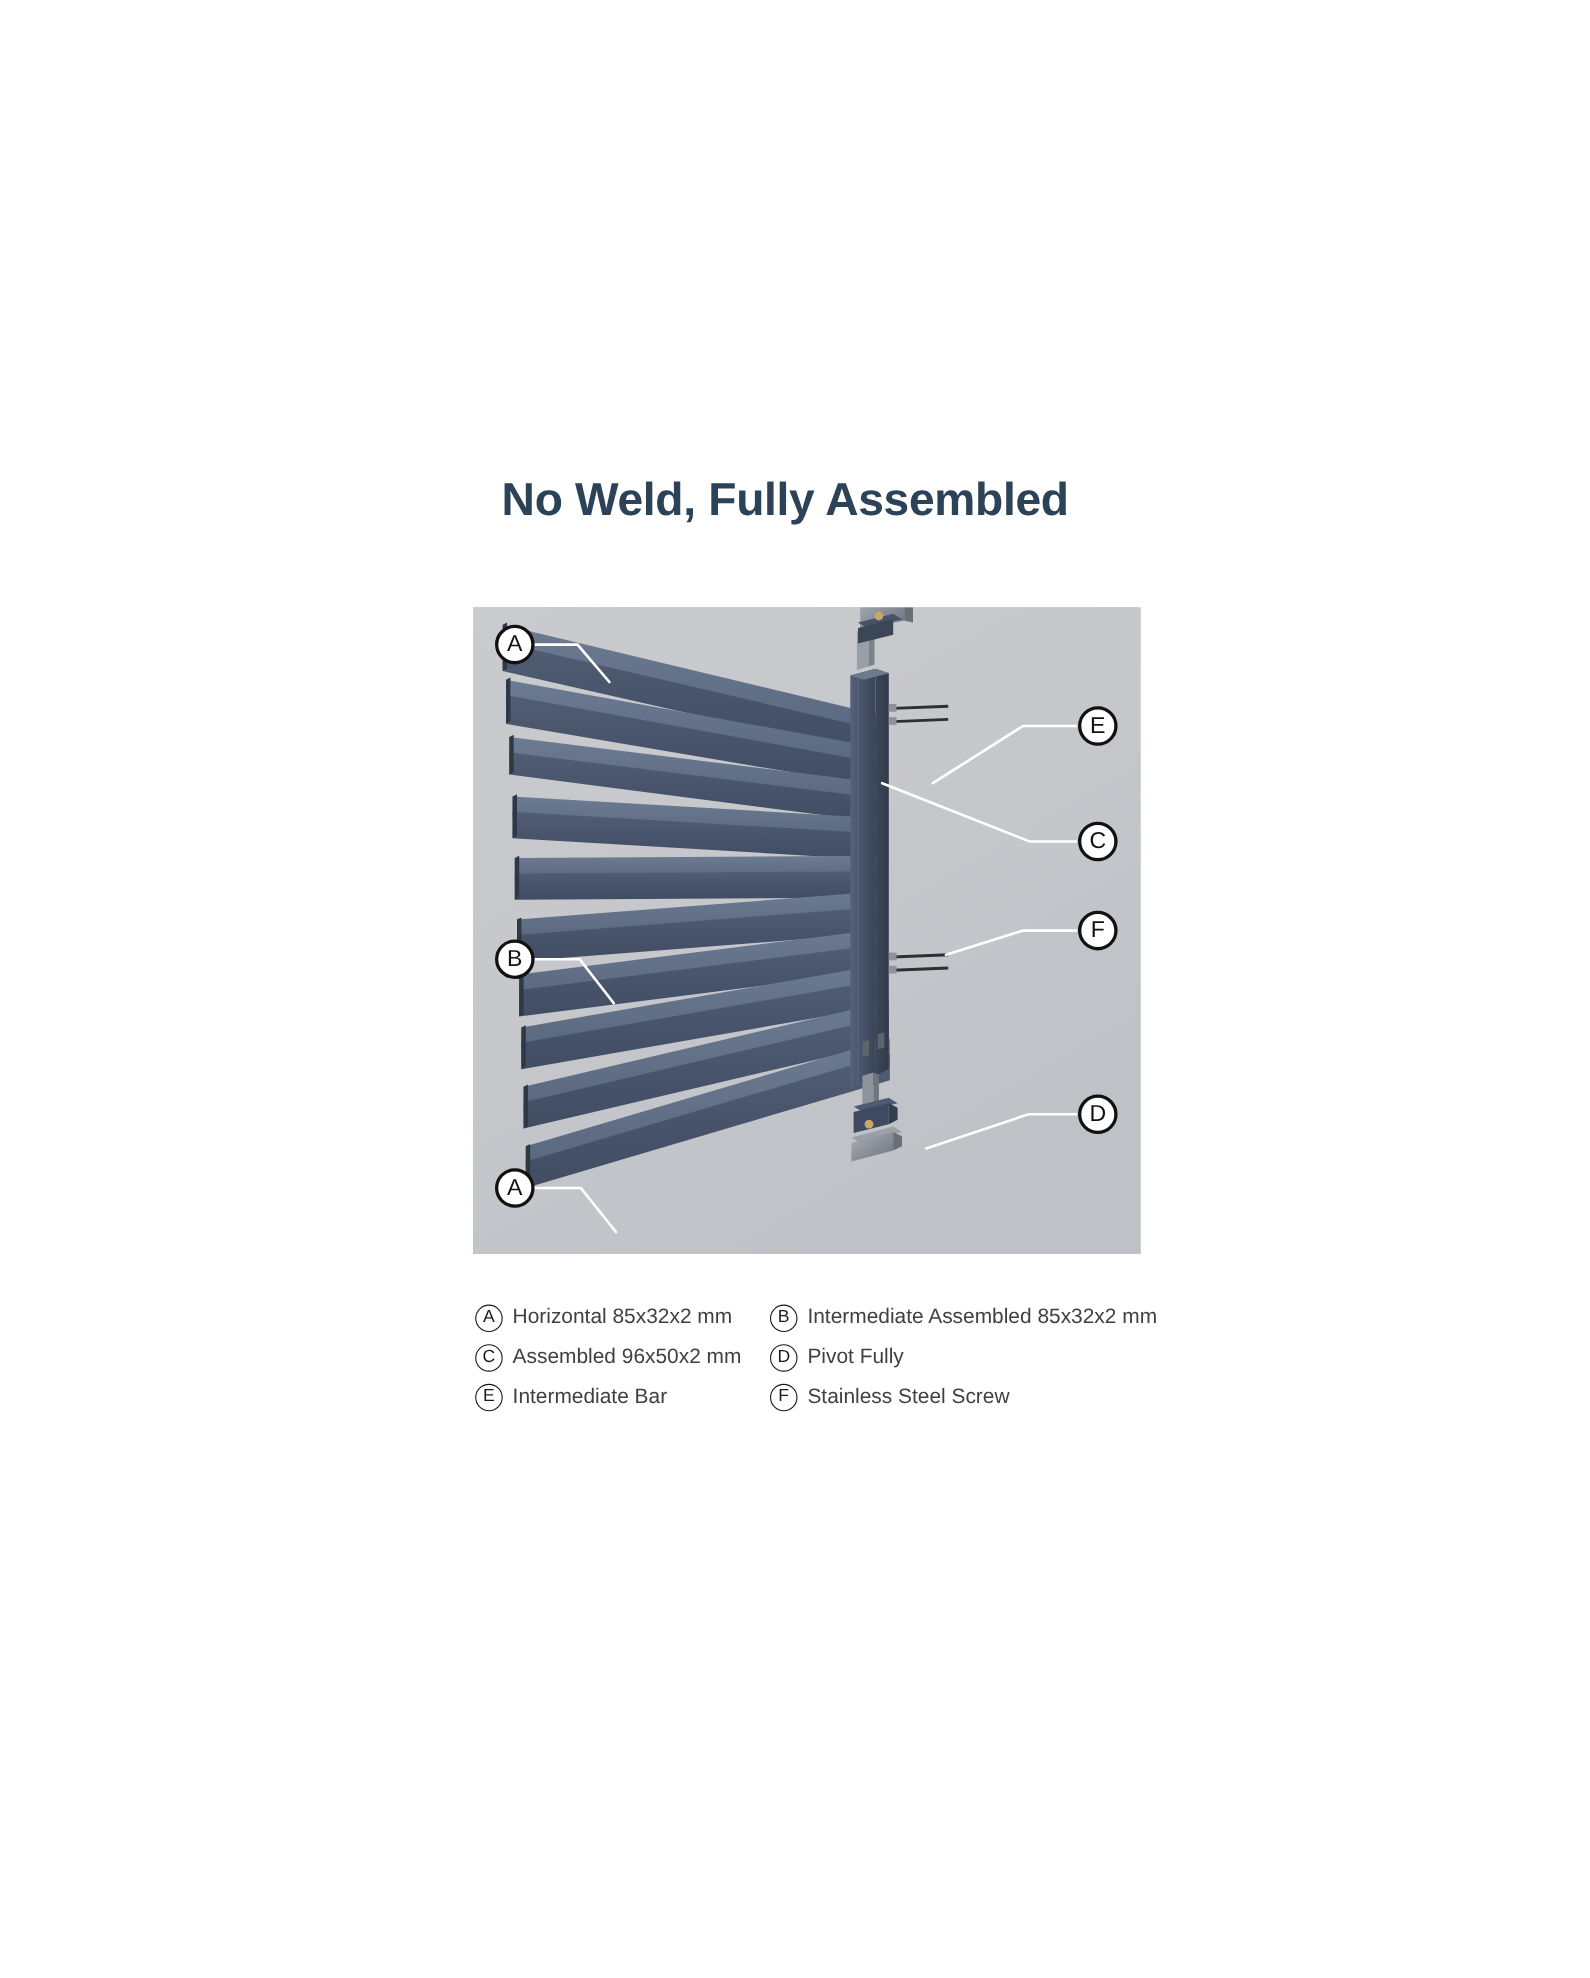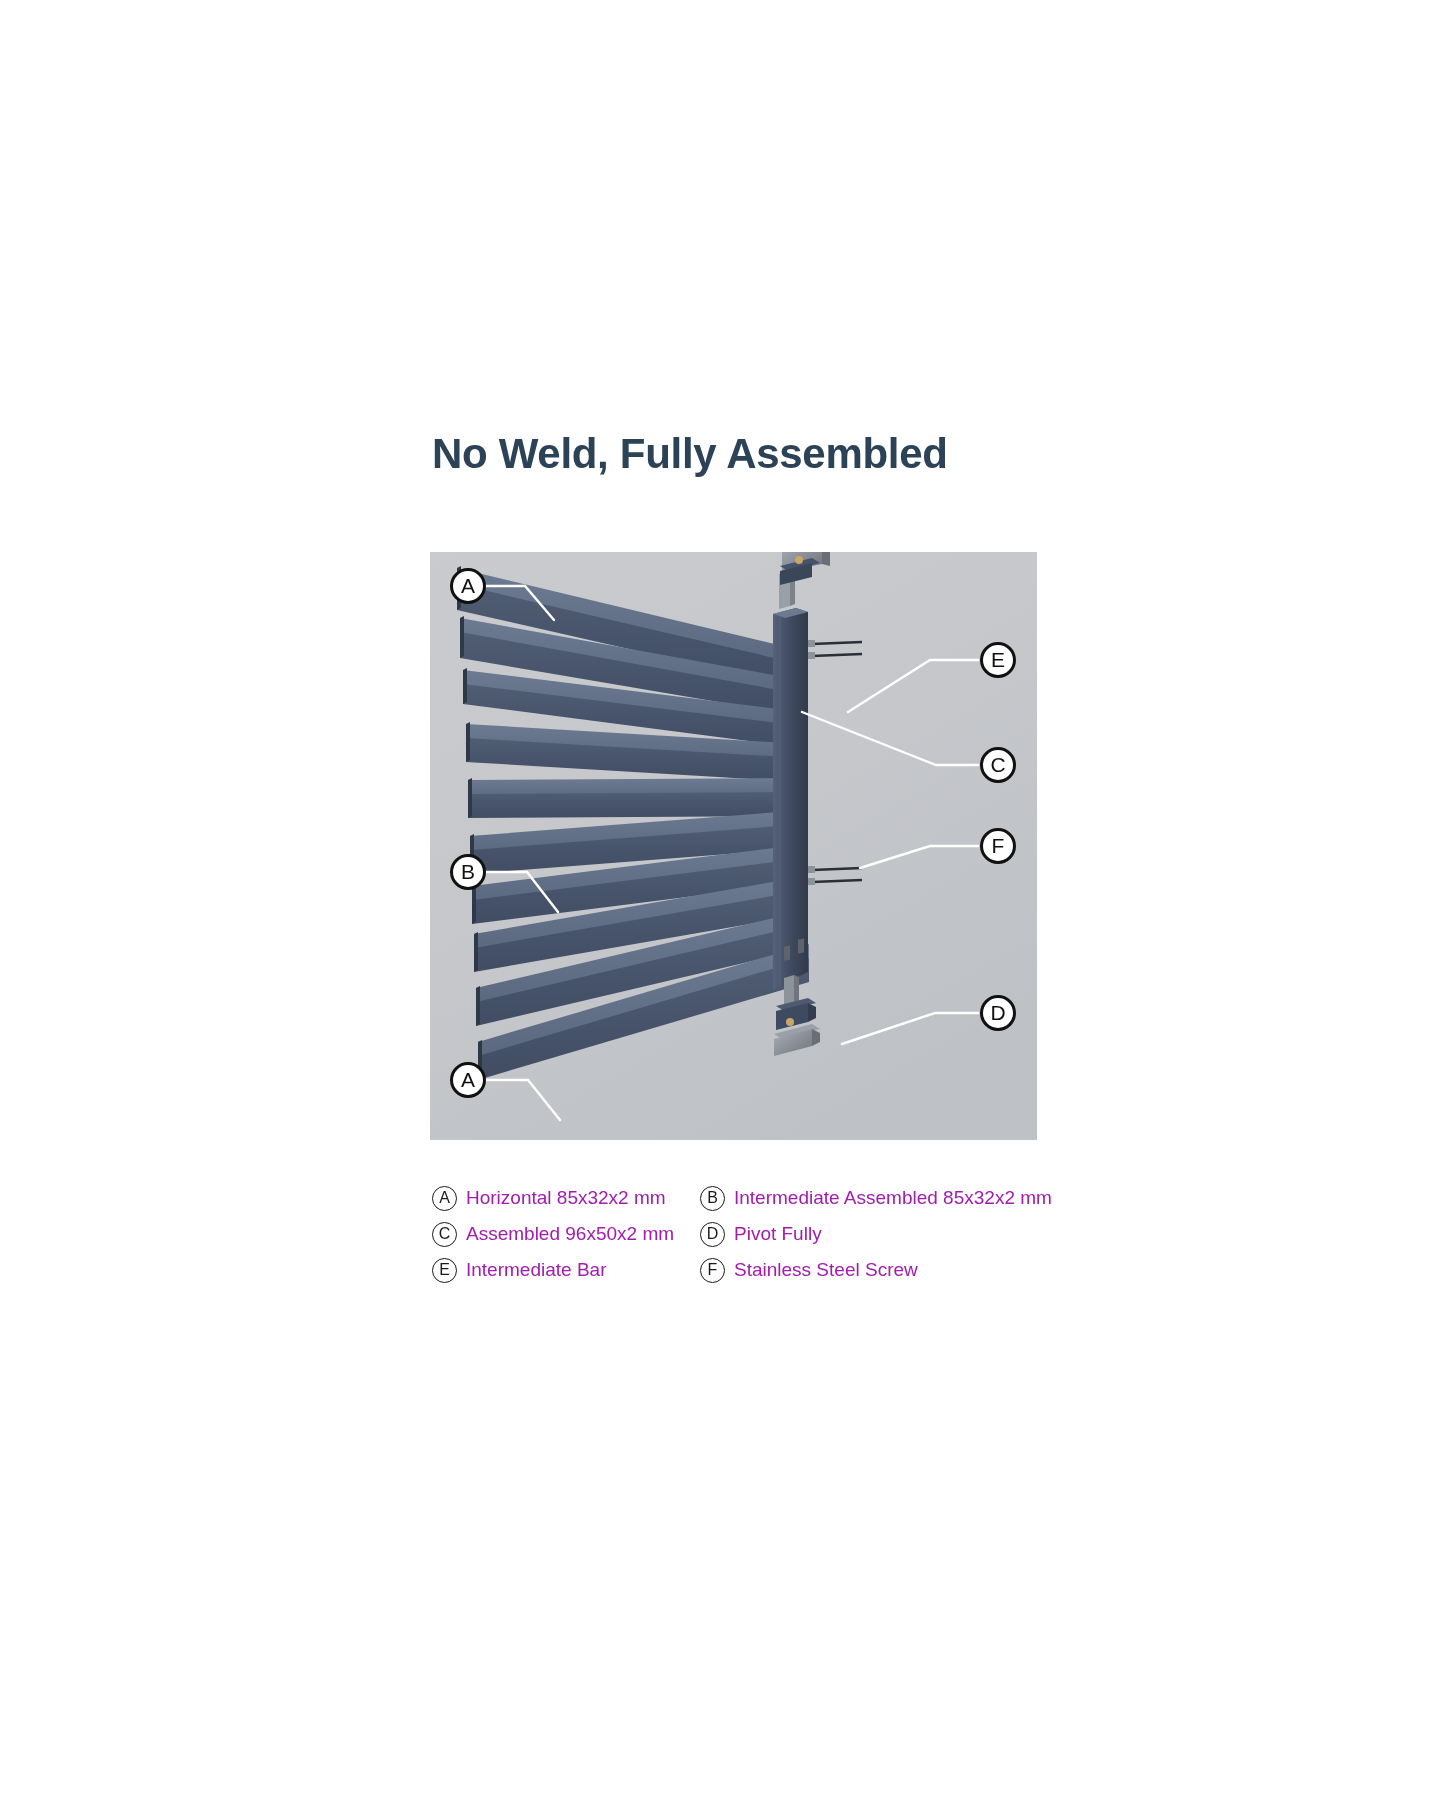--- a/index.html
+++ b/index.html
@@ -11,21 +11,21 @@
     width: 1445px;
     height: 1798px;
     position: relative;
     font-family: "Liberation Sans", sans-serif;
     overflow: hidden;
   }
 
   
   #page-title {
     position: absolute;
-    left: 432px;
+    left: 456px;
     top: 430px;
     font-size: 42px;
     font-weight: bold;
     color: #2b4257;
     letter-spacing: -0.3px;
     white-space: nowrap;
   }
 
   
   #illustration {
@@ -88,21 +88,21 @@
     box-sizing: border-box;
     display: flex;
     align-items: center;
     justify-content: center;
     font-size: 16px;
     color: #1a1a1a;
     margin-right: 9px;
   }
   .legend-text {
     font-size: 19px;
-    color: #a21caf;
+    color: #404040;
     white-space: nowrap;
   }
 </style>
 </head>
 <body>
 
 <div id="page-title">No Weld, Fully Assembled</div>
 
 <div id="illustration">
 

